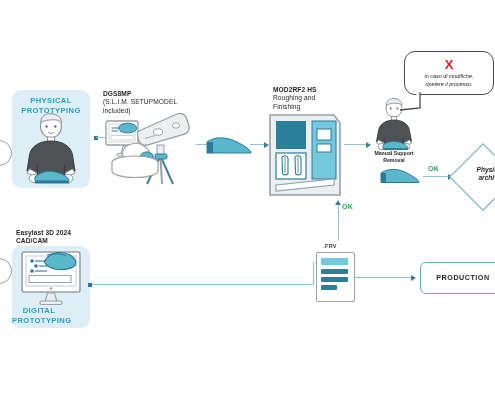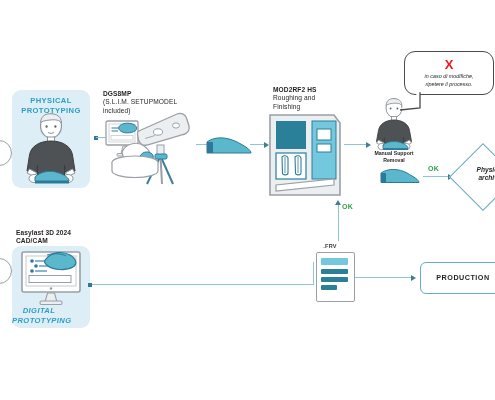--- a/index.html
+++ b/index.html
@@ -247,21 +247,21 @@
     <line x1="15" y1="21" x2="27" y2="21" stroke="#2b7a99" stroke-width="1.1"></line>
     <rect x="9" y="25.5" width="42" height="7" fill="#fff" stroke="#9aa0a6" stroke-width="1"></rect>
     <circle cx="31" cy="38.5" r="1.3" fill="#9aa0a6"></circle>
 
     <path d="M25 52 L27.5 43 L34.5 43 L37 52 Z" fill="#eceff1" stroke="#9aa0a6" stroke-width="1.1"></path>
     <rect x="20" y="51" width="22" height="3.5" rx="1.4" fill="#eceff1" stroke="#9aa0a6" stroke-width="1.1"></rect>
 
     <path d="M26 9 C32 1.5 43 1 50 5 C56 8.5 58 14 53 17 C46 21 33 20 28 16 C24.5 13.5 23.5 11.5 26 9 Z" fill="#5bb8cc" stroke="#2b7a99" stroke-width="1.2"></path>
     <path d="M27 5 C33 3 42 3.5 46 6" fill="none" stroke="#2b7a99" stroke-width="1"></path>
   </svg>
-  <div class="cap" style="left:12px;top:306px;width:54px;font-style:italic;">
+  <div class="cap" style="left:12px;top:306px;width:54px;">
     <div>DIGITAL</div>
     <div>PROTOTYPING</div>
   </div>
 
   <div class="dot" style="left:88px;top:283px;"></div>
   <div class="line hline" style="left:92px;top:284px;width:222px;"></div>
   <div class="line vline" style="left:313px;top:262px;height:23px;"></div>
 
   <div class="docext" style="left:310px;top:243px;width:40px;">.FRV</div>
   <div class="doc" style="left:316px;top:252px;width:37px;height:48px;"></div>

